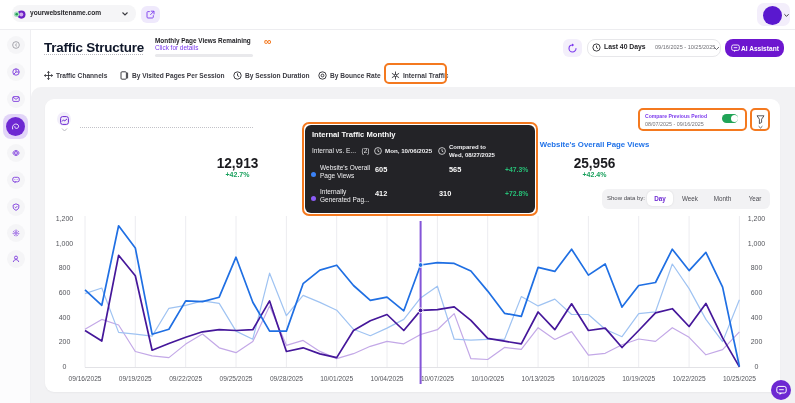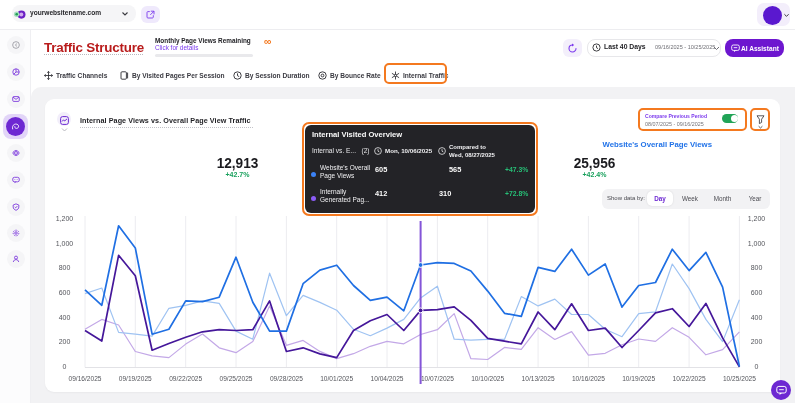--- a/index.html
+++ b/index.html
@@ -79,21 +79,21 @@
 <svg class="abs ic" style="left:11.5px;top:228.5px" width="8" height="8" viewBox="0 0 11 11">
       <circle cx="5.5" cy="5.5" r="1.7" stroke="#7a35dc" stroke-width="1.2" fill="none"></circle>
       <circle cx="5.5" cy="5.5" r="3.9" stroke="#7a35dc" stroke-width="1.2" fill="none" stroke-dasharray="2 1.4"></circle>
     </svg>
 <div class="abs" style="left:6.5px;top:249.5px;width:18px;height:18px;background:#f5f5f7;border-radius:50%"></div>
 <svg class="abs ic" style="left:11.5px;top:254.5px" width="8" height="8" viewBox="0 0 11 11">
       <circle cx="5.5" cy="3.6" r="2.1" stroke="#7a35dc" stroke-width="1.2" fill="none"></circle>
       <path d="M1.8 9.6 C2.2 7.4 3.6 6.4 5.5 6.4 C7.4 6.4 8.8 7.4 9.2 9.6" stroke="#7a35dc" stroke-width="1.2" fill="none"></path>
     </svg>
 
-<div class="abs" style="left:44px;top:39.5px;font-size:13.4px;font-weight:bold;color:#b91c1c;letter-spacing:-0.2px">Traffic Structure</div>
+<div class="abs" style="left:44px;top:39.5px;font-size:13.4px;font-weight:bold;color:#0f172a;letter-spacing:-0.2px">Traffic Structure</div>
 <div class="abs" style="left:44px;top:54px;width:99px;border-top:1px dotted #b9b9bf"></div>
 <div class="abs" style="left:155px;top:36.5px;font-size:6.4px;font-weight:bold;color:#222226">Monthly Page Views Remaining</div>
 <div class="abs" style="left:155px;top:43.8px;font-size:6.4px;color:#7c3aed">Click for details</div>
 <div class="abs" style="left:264px;top:35px;font-size:10.5px;font-weight:bold;color:#f4791f">∞</div>
 <div class="abs" style="left:155px;top:54px;width:98px;height:3px;background:#e9e9ec;border-radius:2px"></div>
 
 <div class="abs" style="left:563px;top:39px;width:19px;height:18px;background:#f3effb;border-radius:6px"></div>
 <svg class="abs ic" style="left:567px;top:43px" width="11" height="11" viewBox="0 0 11 11">
   <path d="M9 5.5 A3.5 3.5 0 1 1 5.5 2" stroke="#7c3aed" stroke-width="1.1" fill="none" stroke-linecap="round"></path>
   <path d="M5 0.4 L7.2 2 L5 3.6 Z" fill="#7c3aed"></path>
@@ -146,37 +146,36 @@
 <div class="abs" style="left:45px;top:99px;width:735px;height:293px;background:#fff;border-radius:9px;box-shadow:0 1px 2px rgba(0,0,0,0.04)"></div>
 
 <div class="abs" style="left:57px;top:111.5px;width:14px;height:14px;background:#f2eefa;border-radius:50%"></div>
 <svg class="abs ic" style="left:59.5px;top:115.5px" width="9" height="9" viewBox="0 0 9 9">
   <rect x="0.6" y="0.6" width="7.8" height="7.8" rx="2" stroke="#6d28d2" stroke-width="1" fill="none"></rect>
   <path d="M2.3 5.2 L3.5 3.8 L4.6 5 L6.7 3.2" stroke="#6d28d2" stroke-width="1" fill="none" stroke-linecap="round"></path>
 </svg>
 <svg class="abs ic" style="left:61px;top:128px" width="7" height="4" viewBox="0 0 7 4">
       <path d="M1 0.5 L3.5 3 L6 0.5" stroke="#b9b9bf" stroke-width="1" fill="none"></path>
     </svg>
-<div class="abs" style="left:80px;top:115.5px;font-size:7.2px;font-weight:bold;color:#1f1f23;letter-spacing:0.08px">Internal Page Views vs. Overall Page View Traffic</div>
 <div class="abs" style="left:80px;top:126.5px;width:173px;border-top:1px dotted #c2c2c8"></div>
 
 <div class="abs" style="left:638px;top:108px;width:109px;height:23px;border:2px solid #f4791f;border-radius:5px"></div>
 <div class="abs" style="left:645px;top:111.5px;font-size:6.2px;font-weight:bold;color:#7c3aed;transform:scaleX(0.82);transform-origin:left center">Compare Previous Period</div>
 <div class="abs" style="left:645px;top:120.5px;font-size:6px;color:#74747a;transform:scaleX(0.9);transform-origin:left center">08/07/2025 - 09/16/2025</div>
 <div class="abs" style="left:722px;top:113.5px;width:16px;height:9px;background:#21a457;border-radius:5px"></div>
 <div class="abs" style="left:731px;top:114.5px;width:7px;height:7px;background:#fff;border-radius:50%"></div>
 <div class="abs" style="left:750px;top:108px;width:20px;height:23px;border:2px solid #f4791f;border-radius:5px"></div>
 <svg class="abs ic" style="left:756px;top:115px" width="9" height="14" viewBox="0 0 9 14">
   <path d="M1 0.8 H8 L5.6 4.2 V7.4 L3.4 8.6 V4.2 Z" stroke="#3a3a40" stroke-width="0.85" fill="none" stroke-linejoin="round"></path>
   <path d="M2.6 11.2 L4.5 13 L6.4 11.2" stroke="#3a3a40" stroke-width="0.85" fill="none"></path>
 </svg>
 
 <div class="abs" style="left:120px;top:154px;width:235px;text-align:center;font-size:15.5px;font-weight:bold;color:#1b1b1f;transform:scaleX(0.88)">12,913</div>
 <div class="abs" style="left:120px;top:171px;width:235px;text-align:center;font-size:7px;font-weight:bold;color:#18a05c">+42.7%</div>
-<div class="abs" style="left:477px;top:140px;width:235px;text-align:right;font-size:7.8px;font-weight:bold;color:#2273e8">Website's Overall Page Views</div>
+<div class="abs" style="left:477px;top:140px;width:235px;text-align:center;font-size:7.8px;font-weight:bold;color:#2273e8">Website's Overall Page Views</div>
 <div class="abs" style="left:477px;top:154px;width:235px;text-align:center;font-size:15.5px;font-weight:bold;color:#1b1b1f;transform:scaleX(0.88)">25,956</div>
 <div class="abs" style="left:477px;top:171px;width:235px;text-align:center;font-size:7px;font-weight:bold;color:#18a05c">+42.4%</div>
 
 <div class="abs" style="left:602px;top:188.5px;width:168px;height:20px;background:#f2f2f4;border-radius:6px"></div>
 <div class="abs" style="left:607px;top:195px;font-size:6px;color:#4a4a50">Show data by:</div>
 <div class="abs" style="left:647px;top:191px;width:26px;height:15px;background:#fff;border-radius:5px;box-shadow:0 0 2px rgba(0,0,0,0.12)"></div>
 <div class="abs" style="left:647px;top:195px;width:26px;text-align:center;font-size:6.3px;font-weight:bold;color:#6d28d2">Day</div>
 <div class="abs" style="left:675px;top:195px;width:30px;text-align:center;font-size:6.3px;color:#4a4a50">Week</div>
 <div class="abs" style="left:705px;top:195px;width:35px;text-align:center;font-size:6.3px;color:#4a4a50">Month</div>
 <div class="abs" style="left:741px;top:195px;width:28px;text-align:center;font-size:6.3px;color:#4a4a50">Year</div>
@@ -230,21 +229,21 @@
 <polyline points="85.0,293.6 101.8,288.0 118.6,332.4 135.3,334.2 152.1,336.1 168.9,308.3 185.7,305.3 202.5,300.9 219.2,303.4 236.0,331.1 252.8,339.2 269.6,273.2 286.4,315.7 303.1,295.4 319.9,302.4 336.7,310.2 353.5,329.3 370.3,335.7 387.0,328.1 403.8,319.4 420.6,297.9 437.4,286.2 454.2,339.2 470.9,340.1 487.7,339.4 504.5,339.4 521.3,296.6 538.1,305.9 554.8,299.1 571.6,314.5 588.4,314.5 605.2,329.3 622.0,336.7 638.7,313.6 655.5,311.8 672.3,264.0 689.1,288.6 705.9,319.4 722.6,341.6 739.4,299.7" fill="none" stroke="#9fc3f2" stroke-width="1.2" stroke-linejoin="round"></polyline>
 <polyline points="85.0,330.5 101.8,341.0 118.6,255.3 135.3,275.7 152.1,350.2 168.9,343.5 185.7,337.3 202.5,331.8 219.2,329.7 236.0,330.5 252.8,329.7 269.6,300.9 286.4,351.5 303.1,347.8 319.9,353.9 336.7,357.6 353.5,330.5 370.3,320.7 387.0,314.5 403.8,330.5 420.6,310.4 437.4,309.6 454.2,306.9 470.9,320.3 487.7,338.4 504.5,341.2 521.3,343.8 538.1,312.0 554.8,329.7 571.6,303.8 588.4,330.5 605.2,328.1 622.0,347.5 638.7,330.5 655.5,312.9 672.3,308.7 689.1,326.5 705.9,303.4 722.6,337.9 739.4,366.9" fill="none" stroke="#45179a" stroke-width="1.7" stroke-linejoin="round"></polyline>
 <polyline points="85.0,289.9 101.8,305.3 118.6,225.8 135.3,247.9 152.1,334.2 168.9,329.3 185.7,300.9 202.5,301.6 219.2,297.2 236.0,257.2 252.8,302.2 269.6,331.1 286.4,331.1 303.1,283.7 319.9,270.1 336.7,265.2 353.5,285.5 370.3,300.3 387.0,297.2 403.8,310.8 420.6,265.0 437.4,262.7 454.2,263.4 470.9,271.0 487.7,291.1 504.5,313.3 521.3,316.4 538.1,267.4 554.8,271.4 571.6,249.2 588.4,275.1 605.2,264.0 622.0,307.1 638.7,285.5 655.5,282.5 672.3,249.2 689.1,270.6 705.9,252.4 722.6,287.1 739.4,366.5" fill="none" stroke="#1f6fe3" stroke-width="1.7" stroke-linejoin="round"></polyline>
 <line x1="420.6" y1="221" x2="420.6" y2="384" stroke="#8455d8" stroke-width="2"></line>
 <circle cx="420.6" cy="265.0" r="2.4" fill="#1f6fe3" stroke="#fff" stroke-width="1"></circle>
 <circle cx="420.6" cy="310.4" r="2.4" fill="#45179a" stroke="#fff" stroke-width="1"></circle>
 </svg>
 
 <div class="abs" style="left:302px;top:122px;width:236px;height:94px;border:2px solid #f4791f;border-radius:7px;background:#fff"></div>
 <div class="abs" style="left:305px;top:125px;width:230px;height:88px;background:#232327;border-radius:6px"></div>
-<div class="abs" style="left:312px;top:129.5px;font-size:7.6px;font-weight:bold;color:#fafafa">Internal Visited Overview</div>
+<div class="abs" style="left:312px;top:129.5px;font-size:7.6px;font-weight:bold;color:#fafafa">Internal Traffic Monthly</div>
 <div class="abs" style="left:312px;top:147px;font-size:6.6px;color:#e8e8ea">Internal vs. E...&nbsp;&nbsp;&nbsp;(2)</div>
 <svg class="abs ic" style="left:374px;top:146.5px" width="8" height="8" viewBox="0 0 8 8">
   <circle cx="4" cy="4" r="3.4" stroke="#e8e8ea" stroke-width="0.8" fill="none"></circle>
       <path d="M4 2.2 V4.2 L5.4 5" stroke="#e8e8ea" stroke-width="0.8" fill="none"></path>
 </svg>
 <div class="abs" style="left:385px;top:147px;font-size:6.2px;font-weight:bold;color:#f0f0f2">Mon, 10/06/2025</div>
 <svg class="abs ic" style="left:438px;top:146.5px" width="8" height="8" viewBox="0 0 8 8">
   <circle cx="4" cy="4" r="3.4" stroke="#e8e8ea" stroke-width="0.8" fill="none"></circle>
       <path d="M4 2.2 V4.2 L5.4 5" stroke="#e8e8ea" stroke-width="0.8" fill="none"></path>
 </svg>

